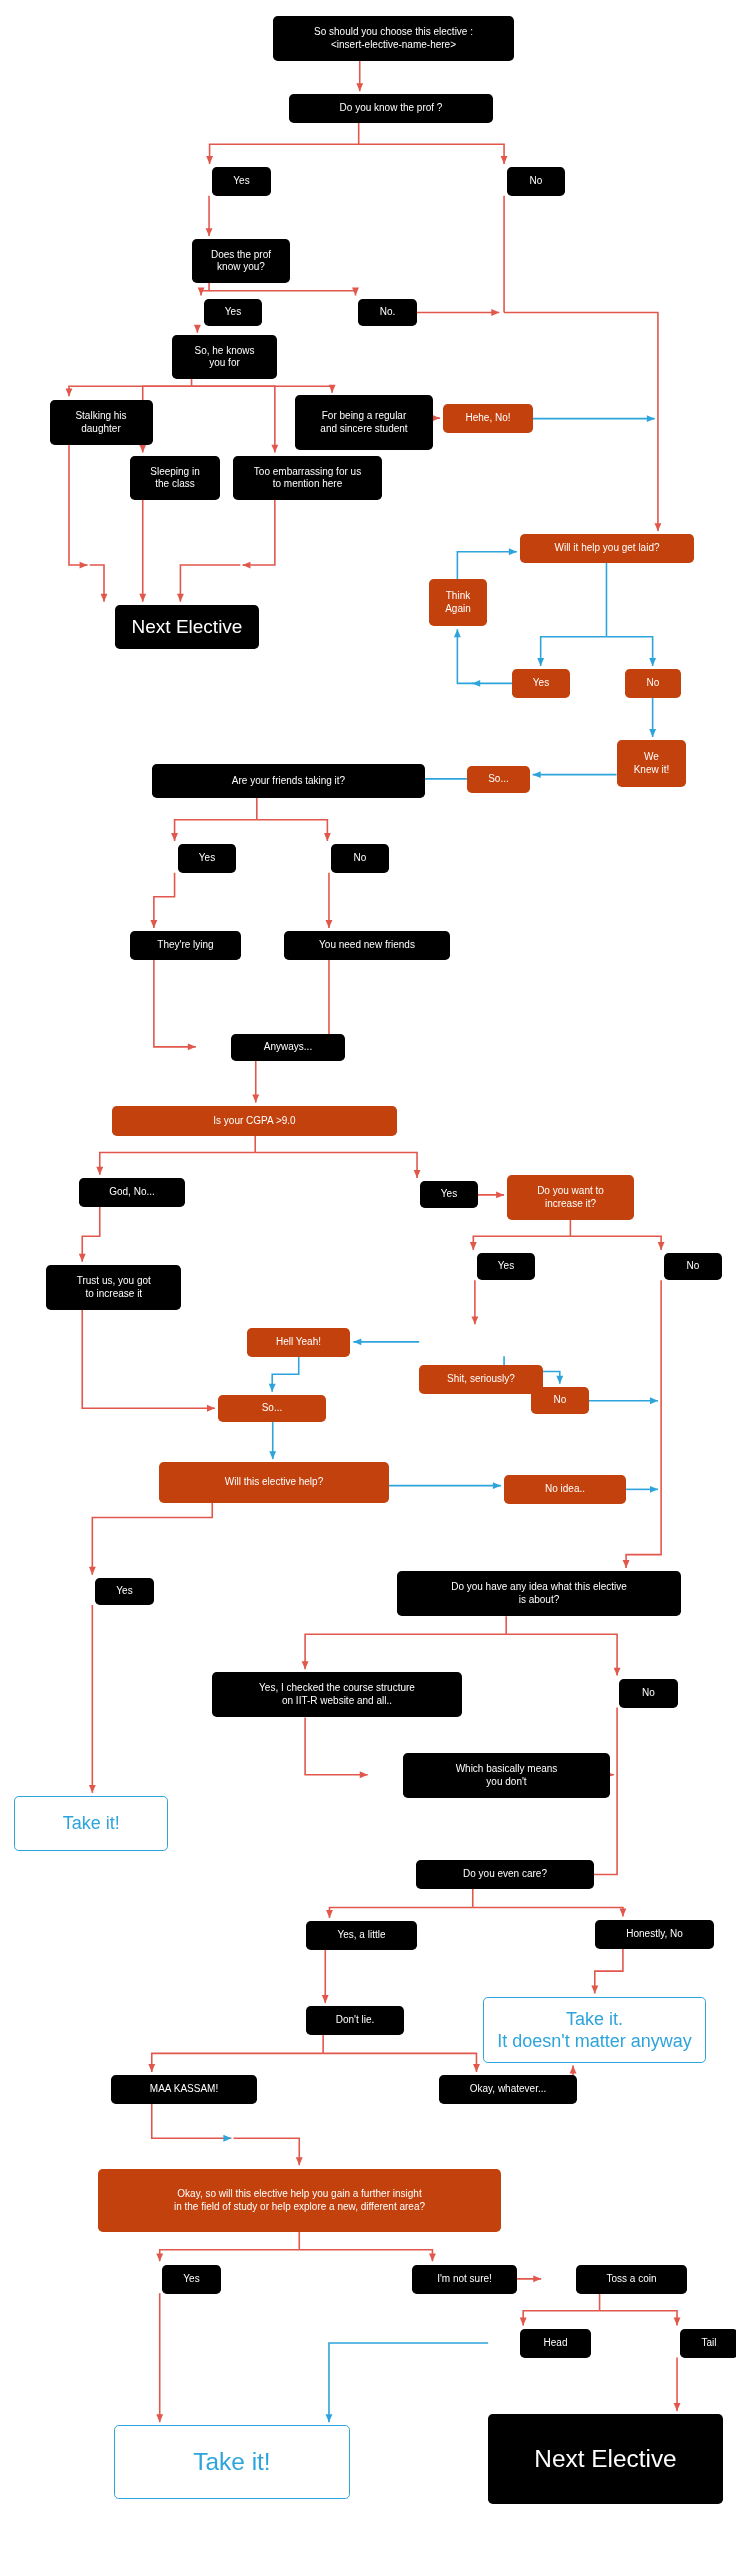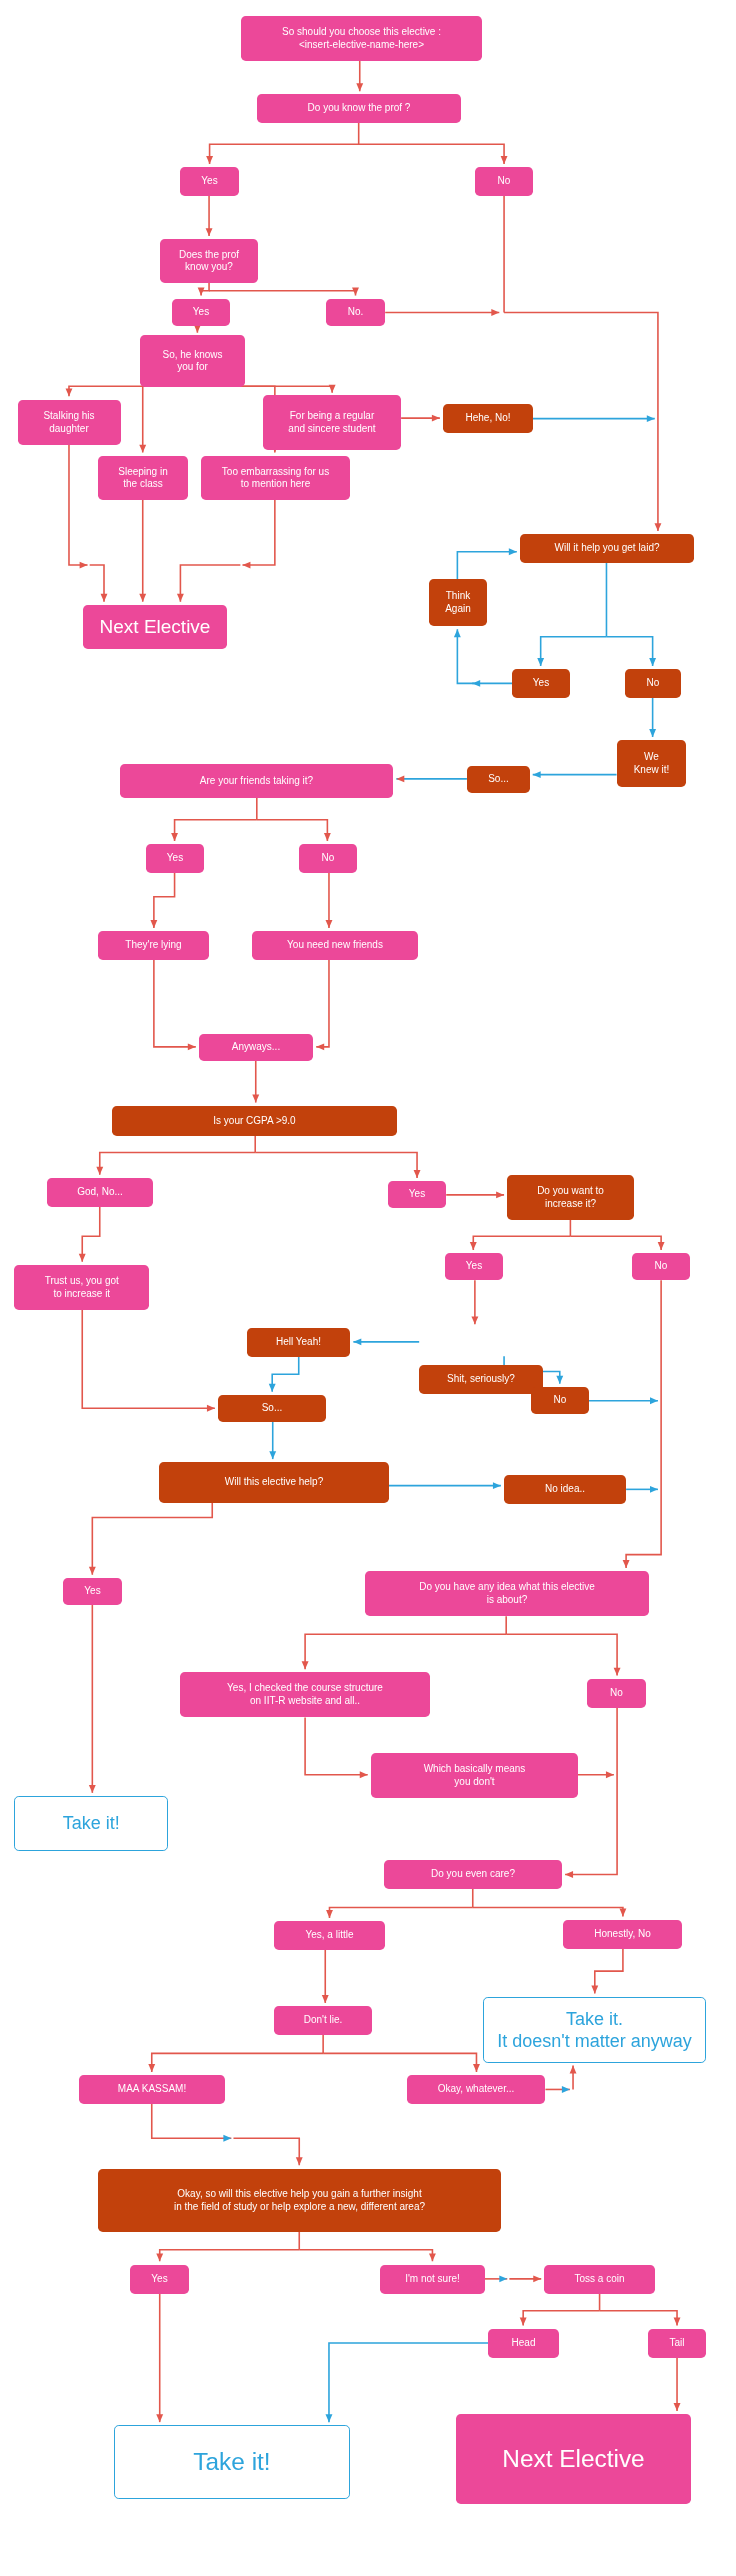--- a/index.html
+++ b/index.html
@@ -6,21 +6,21 @@
   #flowchart-canvas{
     position:relative;width:737px;height:2576px;background:#ffffff;
     font-family:"Liberation Sans",sans-serif;overflow:hidden;
   }
   #edge-layer{position:absolute;left:0;top:0;z-index:0;}
   .node{
     position:absolute;z-index:1;display:flex;align-items:center;justify-content:center;
     text-align:center;border-radius:4.8px;color:#fff;font-size:10px;line-height:1.25;
     white-space:pre-line;padding:2.1px 4.2px;box-sizing:border-box;
   }
-  .node.red{background:#ec4899;}
+  .node.red{background:#000000;margin-left:32px;}
   .node.blue{background:#c2410c;}
   .node.outline{background:#ffffff;border:1.6px solid #2da4dc;color:#2da4dc;}
 </style>
 </head>
 <body>
 
 <div id="flowchart-canvas">
   <svg id="edge-layer" width="737" height="2576" viewBox="0 0 1389 4855">
       <polyline points="678,115 678,172" fill="none" stroke="#e2574c" stroke-width="3"></polyline>
       <polygon points="678,172 671.5,157 684.5,157" fill="#e2574c"></polygon>
@@ -191,21 +191,21 @@
 
 <div class="node red" style="left: 241px; top: 16px; width: 241px; height: 45px;">So should you choose this elective :
 &lt;insert-elective-name-here&gt;</div>
     <div class="node red" style="left: 257px; top: 94px; width: 204px; height: 29px;">Do you know the prof ?</div>
     <div class="node red" style="left: 180px; top: 167px; width: 59px; height: 29px;">Yes</div>
     <div class="node red" style="left: 475px; top: 167px; width: 58px; height: 29px;">No</div>
     <div class="node red" style="left: 160px; top: 239px; width: 98px; height: 44px;">Does the prof
 know you?</div>
     <div class="node red" style="left: 172px; top: 299px; width: 58px; height: 27px;">Yes</div>
     <div class="node red" style="left: 326px; top: 299px; width: 59px; height: 27px;">No.</div>
-    <div class="node red" style="left: 140px; top: 335px; width: 105px; height: 52px;">So, he knows
+    <div class="node red" style="left: 140px; top: 335px; width: 105px; height: 44px;">So, he knows
 you for</div>
     <div class="node red" style="left: 17.5px; top: 400px; width: 103px; height: 45px;">Stalking his
 daughter</div>
     <div class="node red" style="left: 263px; top: 395px; width: 138px; height: 55px;">For being a regular
 and sincere student</div>
     <div class="node blue" style="left: 443px; top: 404px; width: 90px; height: 29px;">Hehe, No!</div>
     <div class="node red" style="left: 98px; top: 456px; width: 90px; height: 44px;">Sleeping in
 the class</div>
     <div class="node red" style="left: 201px; top: 456px; width: 149px; height: 44px;">Too embarrassing for us
 to mention here</div>

